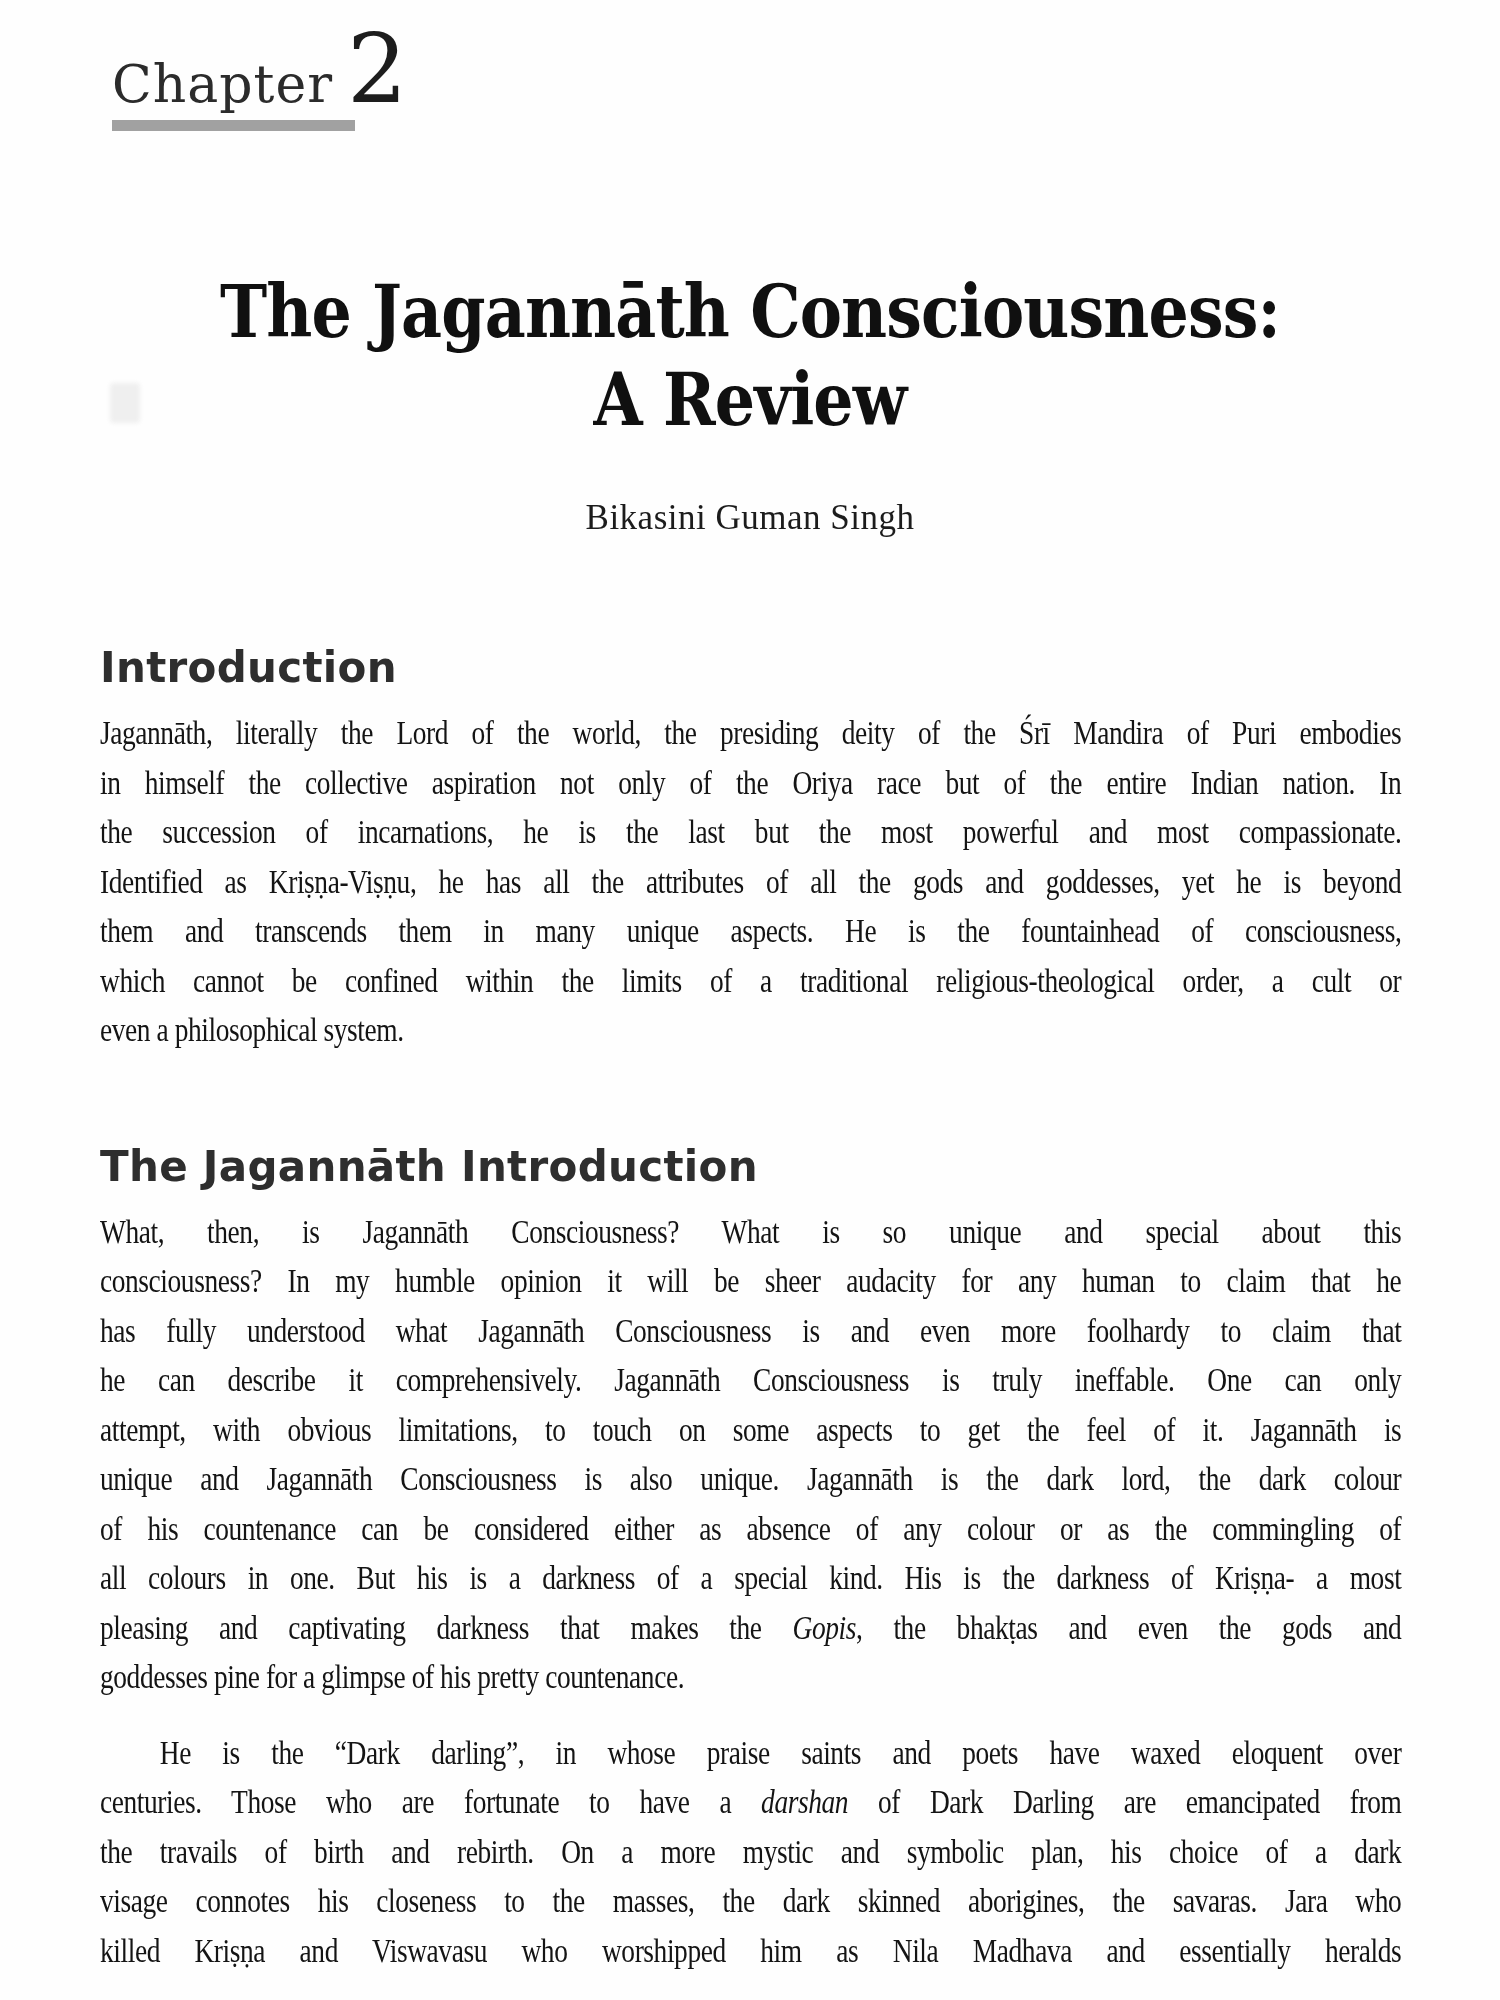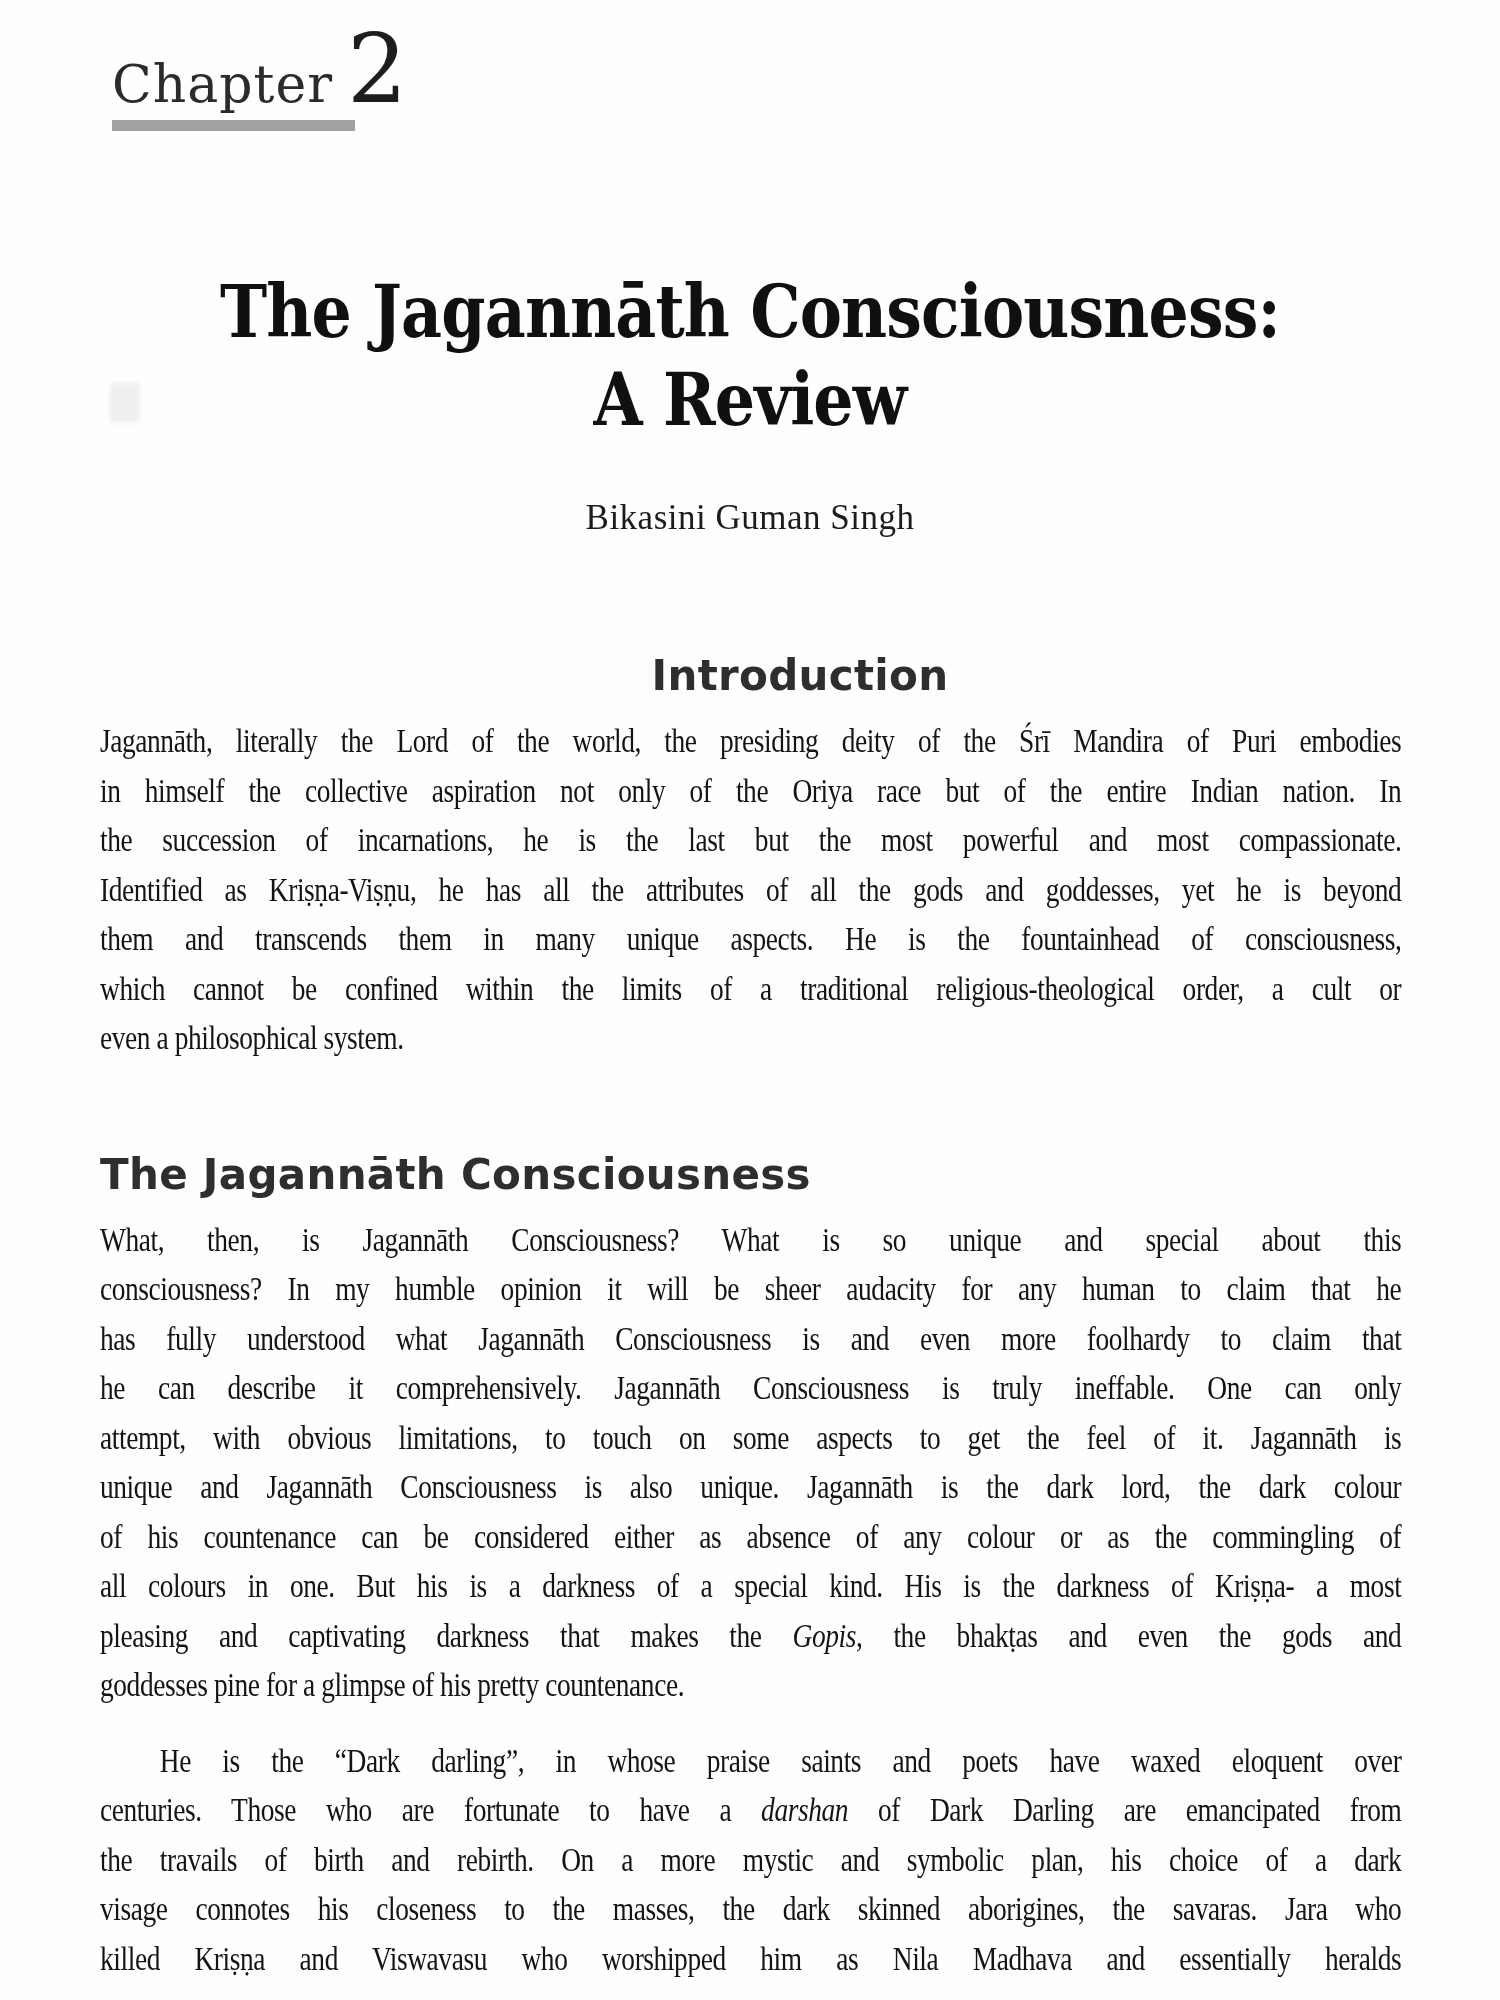--- a/index.html
+++ b/index.html
@@ -89,22 +89,21 @@
   .content h2 {
     font-family: "DejaVu Sans", "Liberation Sans", sans-serif;
     font-weight: 600;
     font-size: 42px;
     line-height: 46px;
     margin: 88px 0 18px 0;
     color: #2e2e2e;
     letter-spacing: 0.3px;
   }
   .content h2:first-child {
-    margin-top: 8px;
-    text-align: center;
+    margin-top: 0;
   }
   .para {
     margin: 0 0 26px 0;
     width: 1566px;
     transform: scaleX(0.831);
     transform-origin: 0 0;
   }
   .tline {
     font-size: 33px;
     line-height: 49.5px;
@@ -160,21 +159,21 @@
       <h2>Introduction</h2>
       <div class="para">
         <div class="tline"><span>Jagannāth, literally the Lord of the world, the presiding deity of the Śrī Mandira of Puri embodies</span></div>
         <div class="tline"><span>in himself the collective aspiration not only of the Oriya race but of the entire Indian nation. In</span></div>
         <div class="tline"><span>the succession of incarnations, he is the last but the most powerful and most compassionate.</span></div>
         <div class="tline"><span>Identified as Kriṣṇa-Viṣṇu, he has all the attributes of all the gods and goddesses, yet he is beyond</span></div>
         <div class="tline"><span>them and transcends them in many unique aspects. He is the fountainhead of consciousness,</span></div>
         <div class="tline"><span>which cannot be confined within the limits of a traditional religious-theological order, a cult or</span></div>
         <div class="tline lastline"><span>even a philosophical system.</span></div>
       </div>
-      <h2>The Jagannāth Consciousness</h2>
+      <h2>The Jagannāth Introduction</h2>
       <div class="para">
         <div class="tline"><span>What, then, is Jagannāth Consciousness? What is so unique and special about this</span></div>
         <div class="tline"><span>consciousness? In my humble opinion it will be sheer audacity for any human to claim that he</span></div>
         <div class="tline"><span>has fully understood what Jagannāth Consciousness is and even more foolhardy to claim that</span></div>
         <div class="tline"><span>he can describe it comprehensively. Jagannāth Consciousness is truly ineffable. One can only</span></div>
         <div class="tline"><span>attempt, with obvious limitations, to touch on some aspects to get the feel of it. Jagannāth is</span></div>
         <div class="tline"><span>unique and Jagannāth Consciousness is also unique. Jagannāth is the dark lord, the dark colour</span></div>
         <div class="tline"><span>of his countenance can be considered either as absence of any colour or as the commingling of</span></div>
         <div class="tline"><span>all colours in one. But his is a darkness of a special kind. His is the darkness of Kriṣṇa- a most</span></div>
         <div class="tline"><span>pleasing and captivating darkness that makes the </span><em>Gopis</em><span>, the bhakṭas and even the gods and</span></div>

